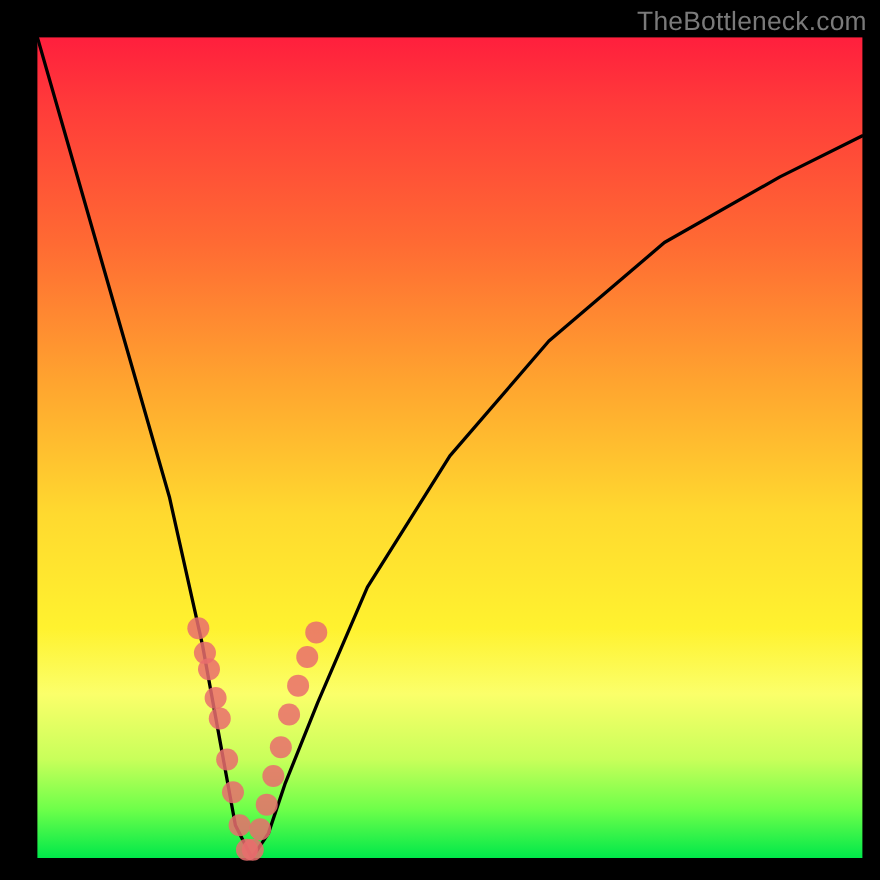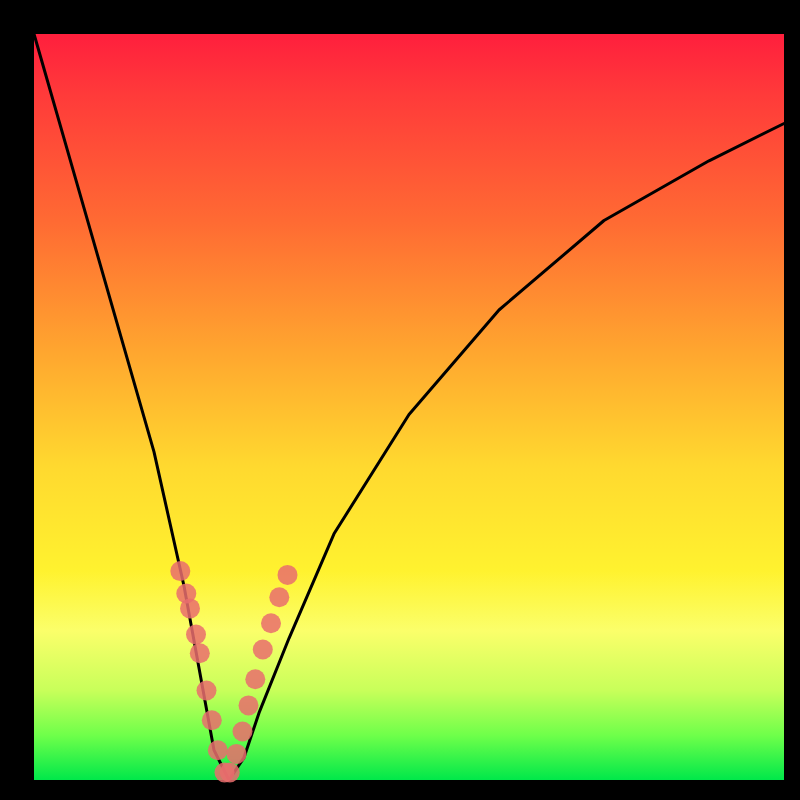--- a/index.html
+++ b/index.html
@@ -82,13 +82,14 @@
           <circle cx="208.5" cy="697.5" r="10" fill="#e96d6d" fill-opacity="0.85"></circle>
           <circle cx="214.5" cy="671.4" r="10" fill="#e96d6d" fill-opacity="0.85"></circle>
           <circle cx="221.3" cy="645.3" r="10" fill="#e96d6d" fill-opacity="0.85"></circle>
           <circle cx="228.8" cy="615.5" r="10" fill="#e96d6d" fill-opacity="0.85"></circle>
           <circle cx="237.0" cy="589.3" r="10" fill="#e96d6d" fill-opacity="0.85"></circle>
           <circle cx="245.3" cy="563.2" r="10" fill="#e96d6d" fill-opacity="0.85"></circle>
           <circle cx="253.5" cy="540.9" r="10" fill="#e96d6d" fill-opacity="0.85"></circle>
         </g>
     </svg>
   </div>
+  <div class="watermark">TheBottleneck.com</div>
 </div>
 
 </body></html>

